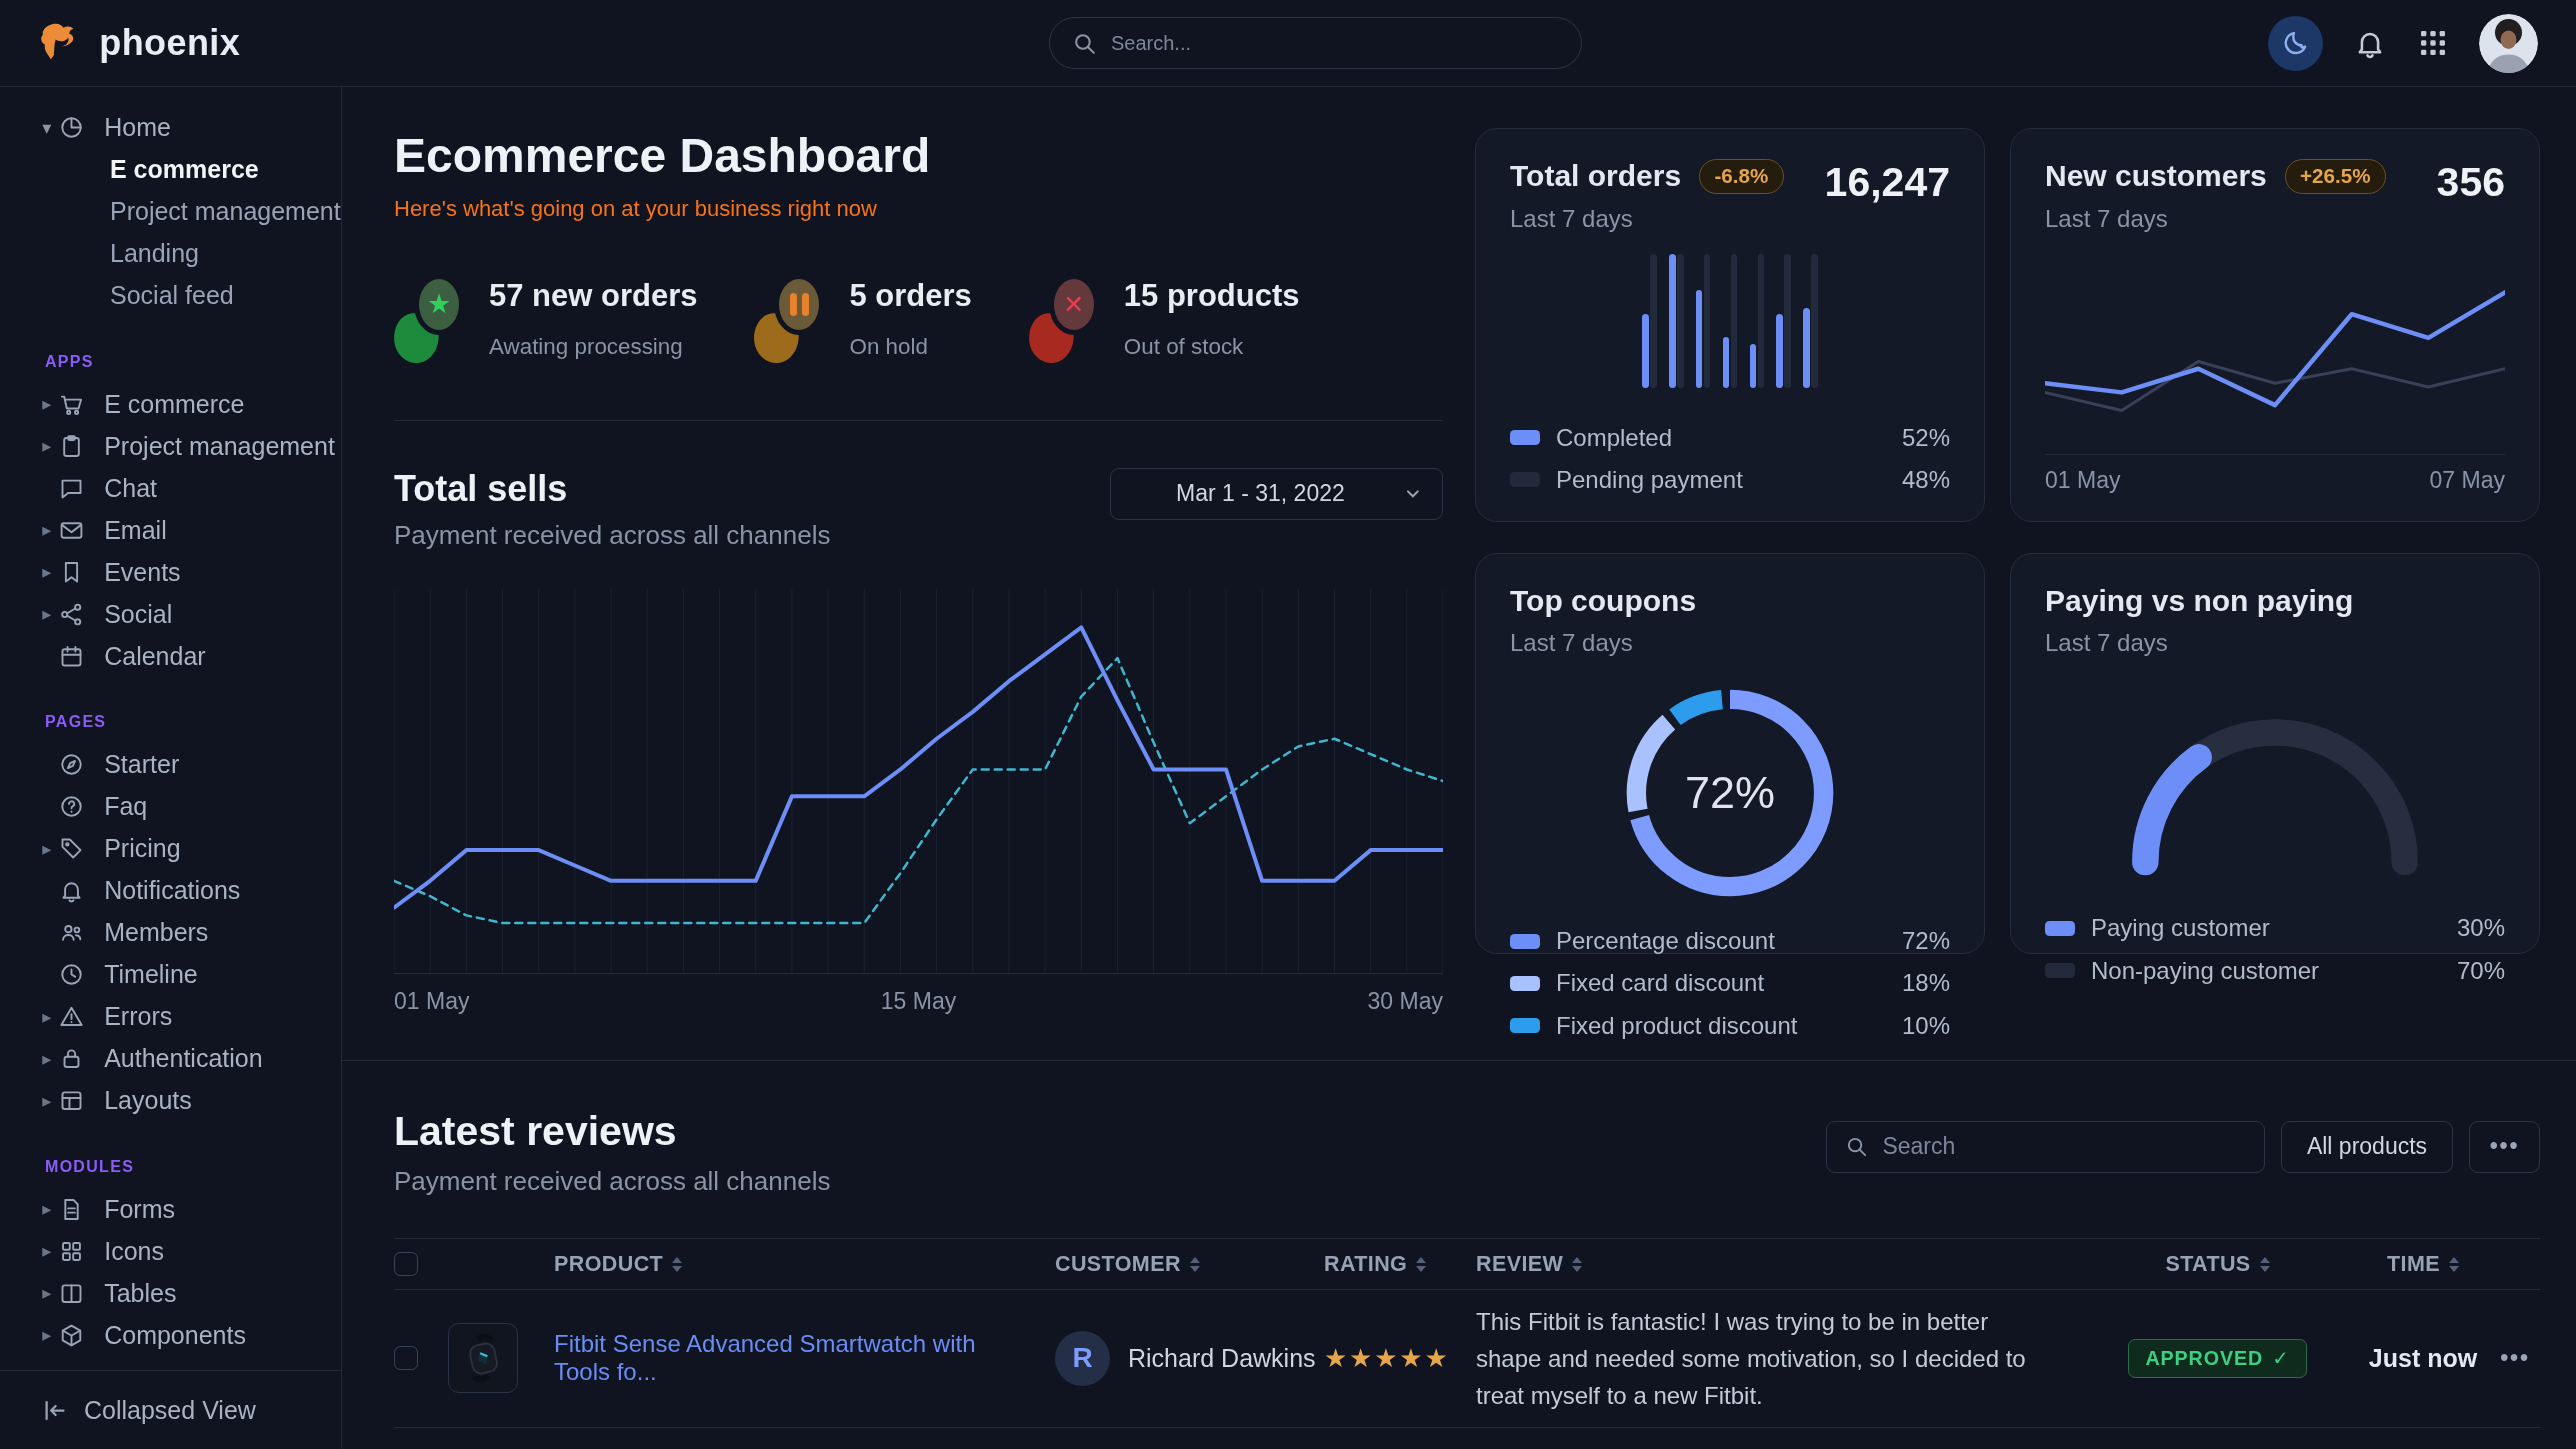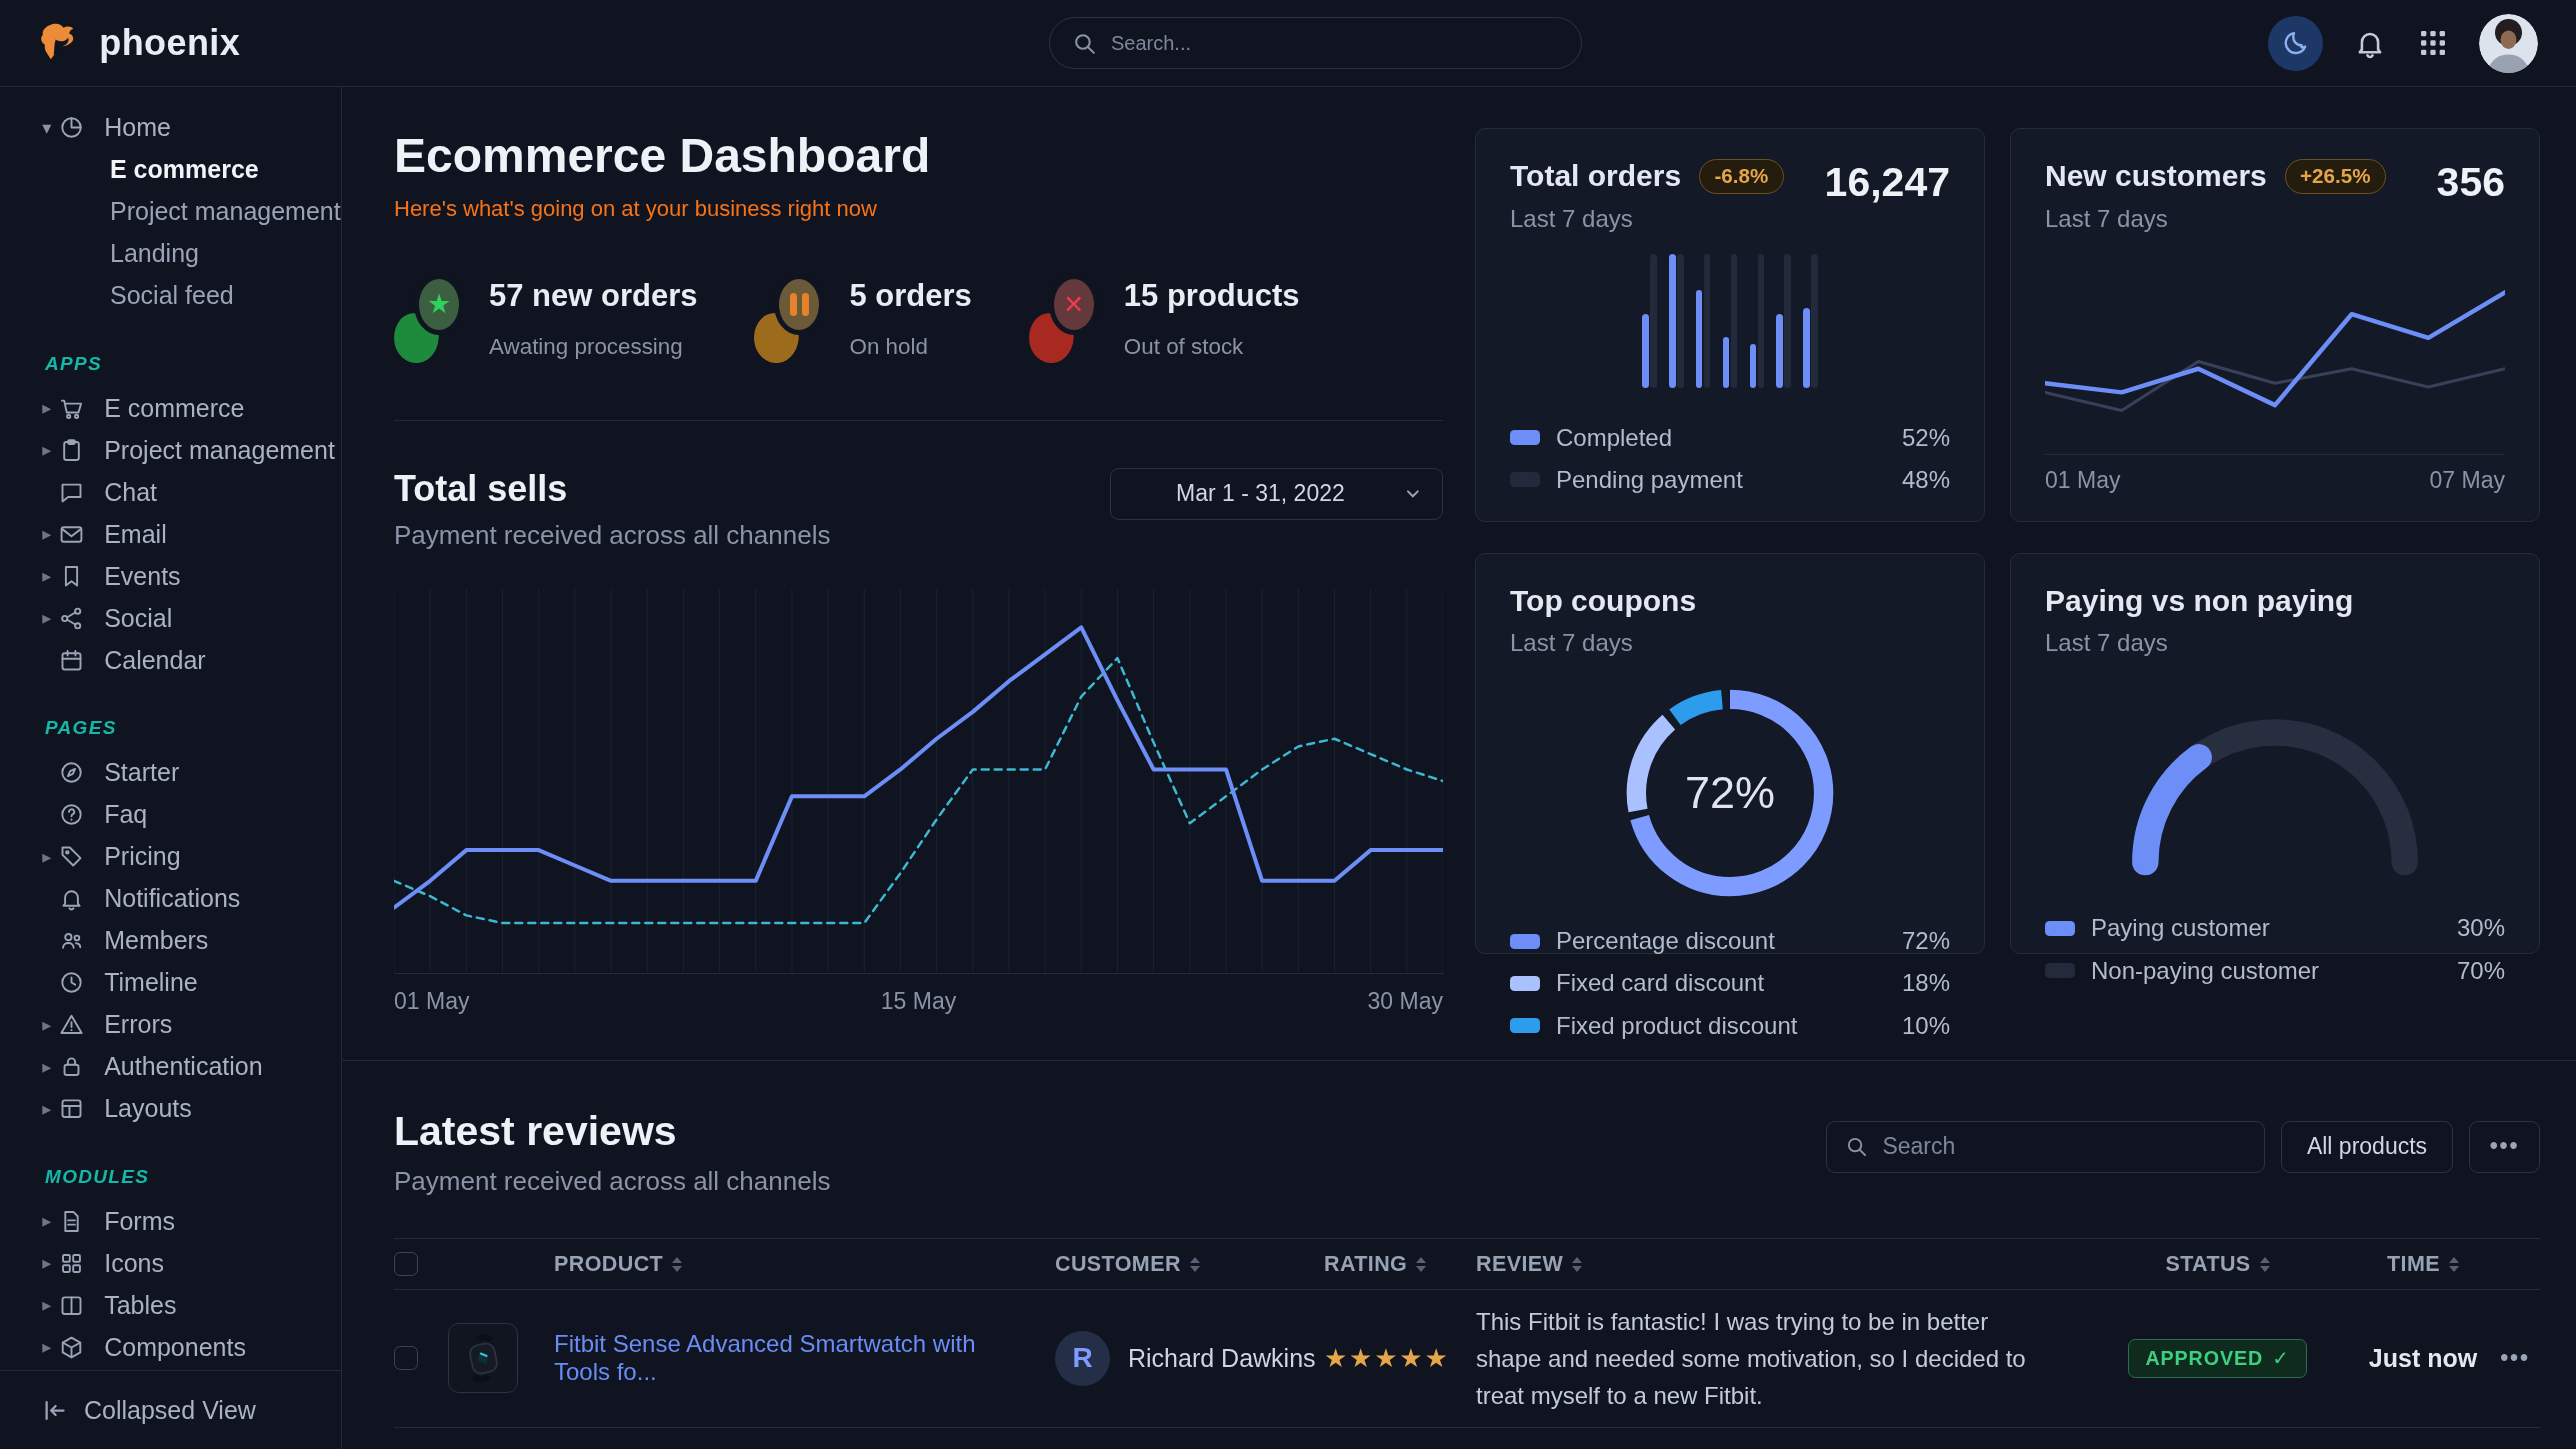--- a/index.html
+++ b/index.html
@@ -21,22 +21,22 @@
   .nav-right{margin-left:auto;display:flex;align-items:center;gap:30px;}
   .moon-btn{width:55px;height:55px;border-radius:50%;background:#1d3766;
     display:flex;align-items:center;justify-content:center;}
   .icon-btn{display:flex;align-items:center;justify-content:center;}
   .nav-avatar{width:59px;height:59px;border-radius:50%;overflow:hidden;}
 
   
   .shell{flex:1;display:flex;min-height:0;}
   .sidebar{width:342px;flex:0 0 342px;border-right:0.9px solid #222a3a;
     display:flex;flex-direction:column;padding-top:19.7px;overflow:hidden;}
-  .side-sec{font-size:19px;font-weight:700;letter-spacing:1.3px;color:#14b8a6;
-    padding:0 0 0 45px;margin:36px 0 12.5px;font-style:italic;}
+  .side-sec{font-size:16px;font-weight:700;letter-spacing:1.3px;color:#8b5cf6;
+    padding:0 0 0 45px;margin:36px 0 12.5px;}
   .side-item{display:flex;align-items:center;height:42px;cursor:pointer;}
   .caret{width:21.5px;margin-left:36px;font-size:18px;color:#6b7689;text-align:center;}
   .caret.down{color:#8a94a6;}
   .s-icon{width:36px;display:flex;align-items:center;}
   .s-icon svg{width:27px;height:27px;stroke:#9aa4b6;fill:none;stroke-width:1.7;
     stroke-linecap:round;stroke-linejoin:round;}
   .s-label{font-size:25px;color:#aab3c4;margin-left:10.7px;}
   .side-sub{height:42px;display:flex;align-items:center;padding-left:110px;
     font-size:25px;color:#9aa4b6;cursor:pointer;}
   .side-sub.active{color:#f2f4f8;font-weight:700;}
@@ -82,21 +82,21 @@
 
   .ts-chart{margin-top:38px;height:385px;position:relative;border-bottom:0.9px solid #232b3c;}
   .ts-chart svg{width:100%;height:100%;display:block;}
   .x-labels{display:flex;justify-content:space-between;margin-top:14.3px;
     font-size:23px;color:#8a94a6;}
 
   
   .col-right{width:1065px;flex:0 0 1065px;display:grid;
     grid-template-columns:510px 530px;grid-template-rows:394px 401px;
     column-gap:25px;row-gap:31px;}
-  .card{background:#131927;border:0.9px solid #242c3d;border-radius:10px;
+  .card{background:#131927;border:0.9px solid #242c3d;border-radius:22px;
     padding:30px 34px 27px;display:flex;flex-direction:column;min-height:0;}
   .card-top{display:flex;justify-content:space-between;align-items:flex-start;}
   .card-title-row{display:flex;align-items:center;gap:18px;}
   .card-title{font-size:30px;font-weight:700;color:#e3e8f1;}
   .badge{font-size:20.6px;font-weight:700;color:#e5a54b;border:1.3px solid #6a5124;
     background:#241c0d;padding:3.6px 14.3px 5.4px;border-radius:18px;}
   .period{font-size:24px;color:#8a94a6;margin-top:10.7px;}
   .big-value{font-size:41px;font-weight:700;color:#eef1f6;}
 
   .bars{margin:auto;display:flex;align-items:flex-end;gap:12.5px;height:134px;}

